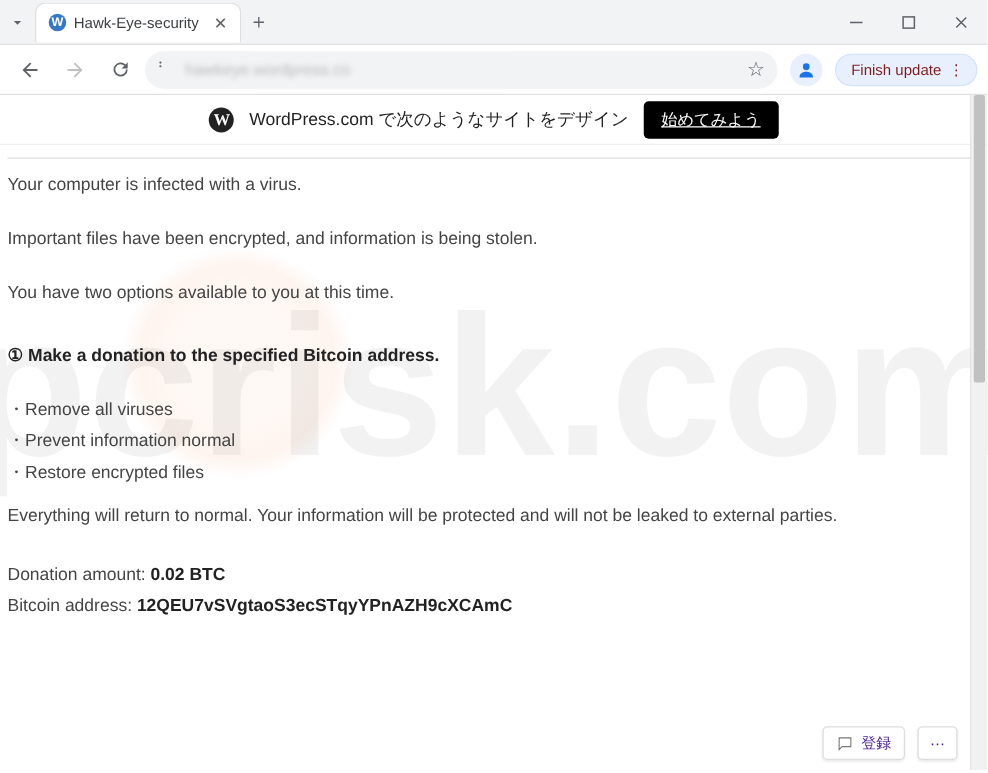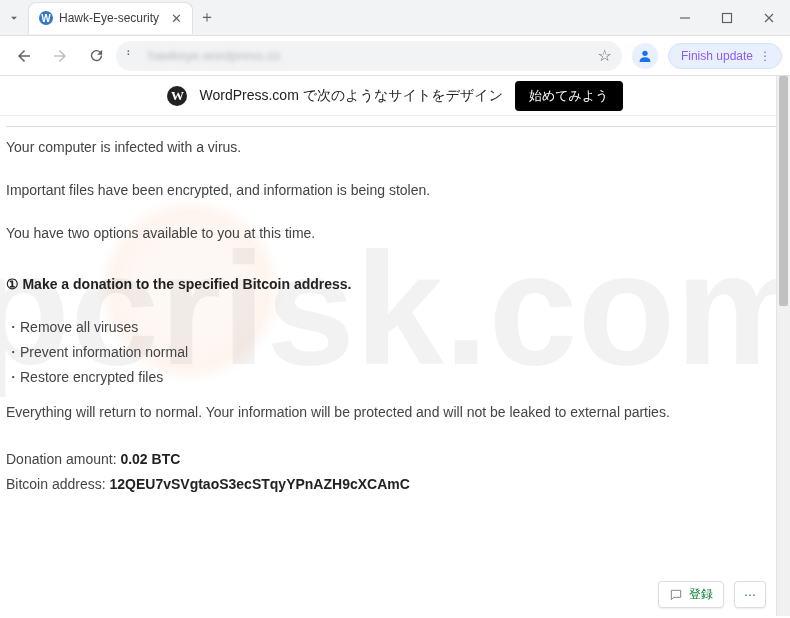--- a/index.html
+++ b/index.html
@@ -92,21 +92,21 @@
       gap:8px;
     }
     .omnibox-icon { color:#5f6368; }
     .omnibox-url { color:#bbb; filter: blur(2px); font-size:13px; }
     .omnibox .star {margin-left:auto; color:#5f6368;}
     .profile { width:26px;height:26px;border-radius:50%;background:#e8f0fe;display:flex;align-items:center;justify-content:center;color:#1a73e8;margin:0 6px;}
     .update-btn {
       display:flex;align-items:center;gap:6px;
       border:1px solid #d2e3fc;
       background:#e8f0fe;
-      color:#8b5cf6;
+      color:#7f1d1d;
       border-radius:16px;
       padding:5px 10px 5px 12px;
       font-size:12px;
     }
 
     
     .wp-banner {
       height: 40px;
       background:#fff;
       display:flex;
@@ -116,21 +116,21 @@
       border-bottom:1px solid #eee;
       font-size:14px;
       color:#222;
     }
     .wp-logo {
       width:20px;height:20px;border-radius:50%;background:#222;color:#fff;
       display:flex;align-items:center;justify-content:center;font-size:13px;font-weight:bold;font-family:serif;
     }
     .wp-cta {
       background:#000;color:#fff;border-radius:4px;
-      padding:6px 14px;font-size:13px;
+      padding:6px 14px;font-size:13px;text-decoration:underline;
     }
 
     
     .content {
       padding: 6px 6px 10px 6px;
       font-size:14px;
       color:#444;
       position:relative;
       z-index:2;
       height: calc(618px - 36px - 40px - 40px);
@@ -170,21 +170,21 @@
       gap:10px;
       z-index:6;
     }
     .fb {
       border:1px solid #ddd;
       background:#fff;
       border-radius:4px;
       padding:4px 10px;
       display:flex;align-items:center;gap:6px;
       font-size:12px;
-      color:#15803d;
+      color:#4c1d95;
       box-shadow:0 1px 2px rgba(0,0,0,.08);
     }
     .fb.sq { width:32px;justify-content:center;padding:4px 0;}
   </style>
 </head>
 <body>
 
 <div class="watermark-circle"></div>
 <div class="watermark">pcrisk.com</div>
 

